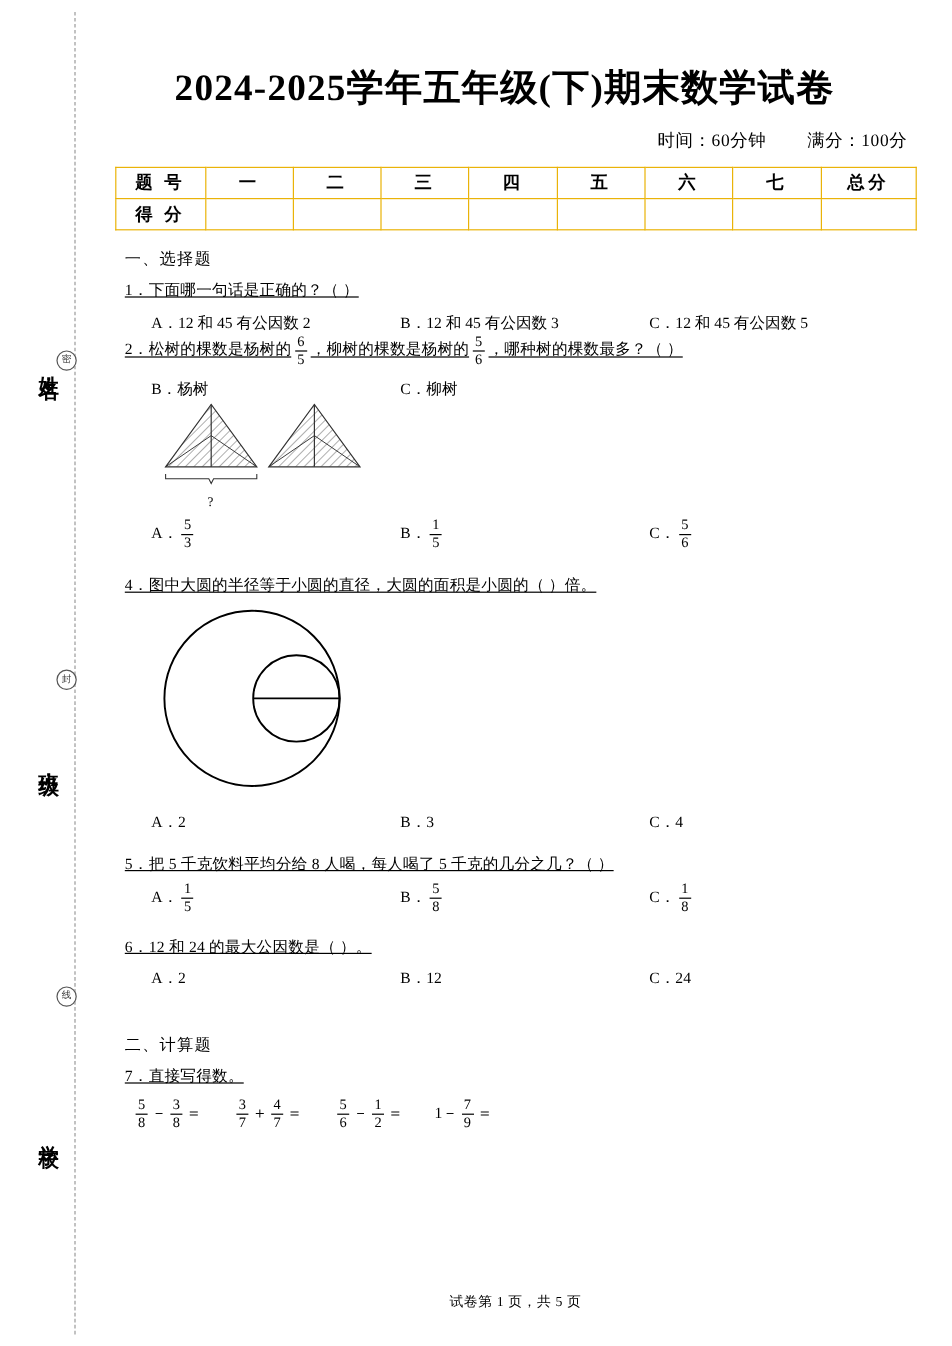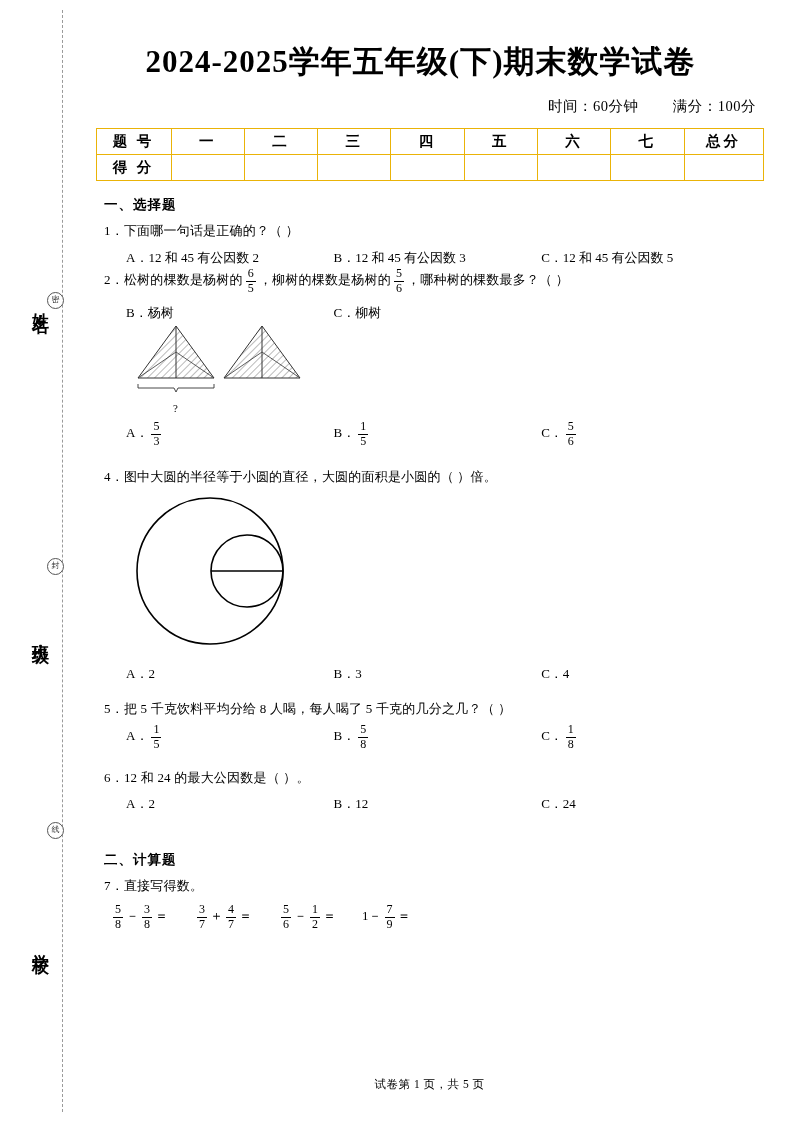--- a/index.html
+++ b/index.html
@@ -55,21 +55,21 @@
   }
 
   
   .page {
     position: absolute;
     left: 66px; top: 0;
     width: 727px; height: 1122px;
   }
   .title {
     margin: 0;
-    padding: 41px 40px 0 22px;
+    padding: 52px 40px 0 22px;
     text-align: center;
     font-family: "Liberation Serif", "DejaVu Serif", serif;
     font-weight: bold;
     font-size: 31px;
     letter-spacing: 1px;
     white-space: nowrap;
   }
   .subline {
     margin-top: 14px;
     padding-right: 37px;
@@ -96,28 +96,29 @@
   table.scoretable td.hdr { width: 72px; }
   table.scoretable td.tot { width: 76px; }
 
   .body {
     padding: 0 38px 0 26px;
     font-size: 13px;
     line-height: 1.5;
   }
   .section-head {
     margin: 14px 0 6px 12px;
-    font-weight: bold;
+    font-weight: normal;
     font-size: 13.5px;
     letter-spacing: 1px;
   }
   .q {
     margin: 0 0 0 12px;
     font-size: 13px;
     letter-spacing: 0.2px;
+    text-decoration: underline;
   }
   .opts {
     display: flex;
     margin: 7px 0 0 34px;
     font-size: 13px;
   }
   .opts > div { width: 33%; }
   .opts.frac { align-items: center; margin-top: 4px; }
 
   

